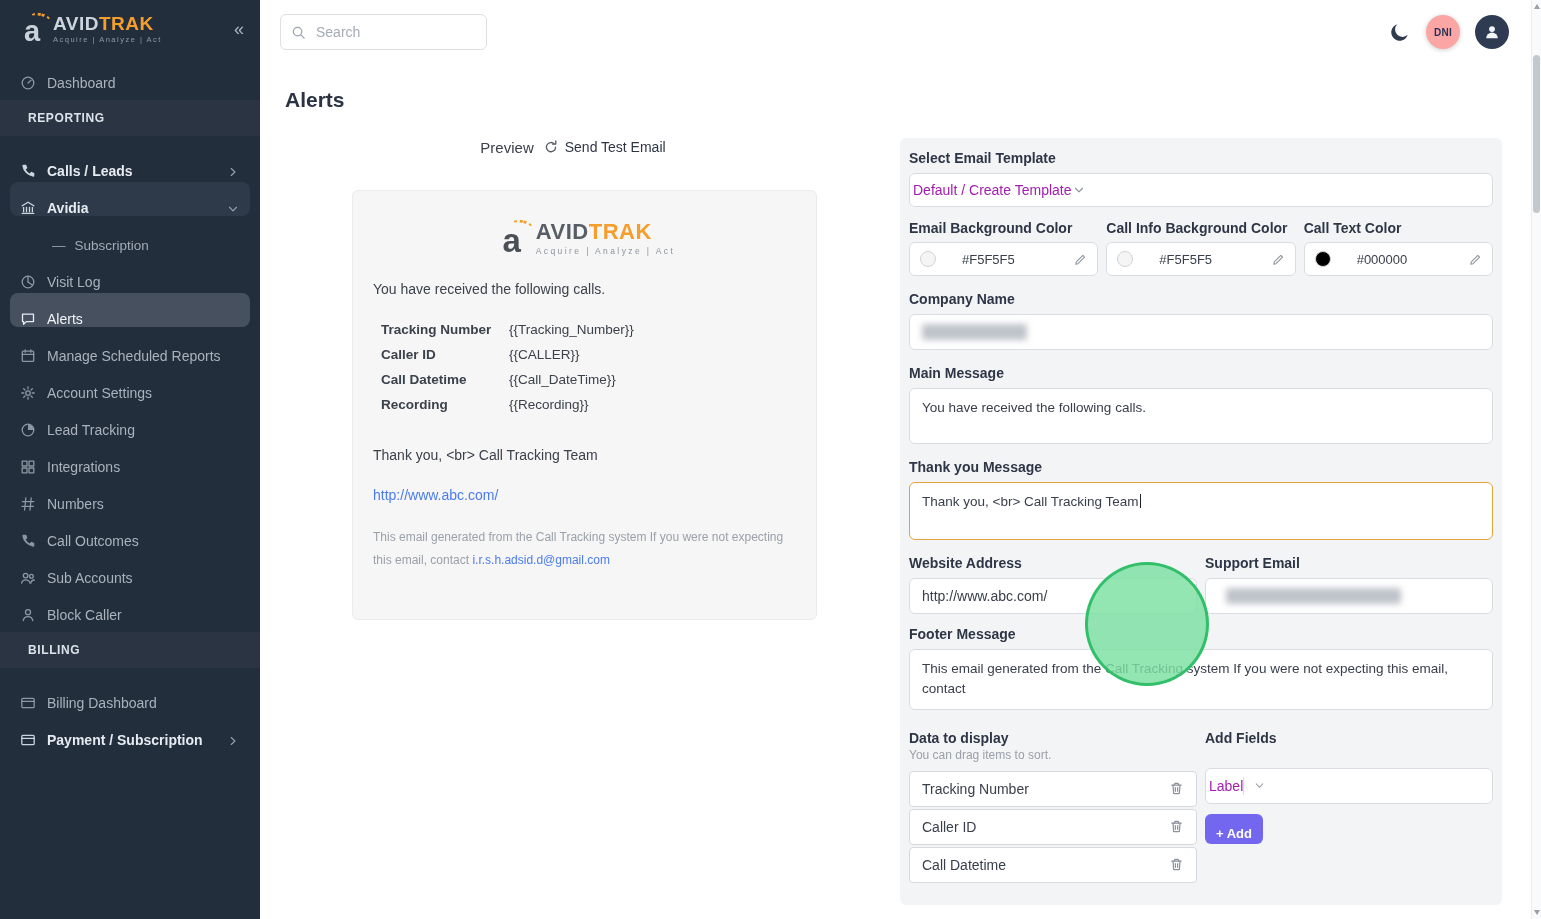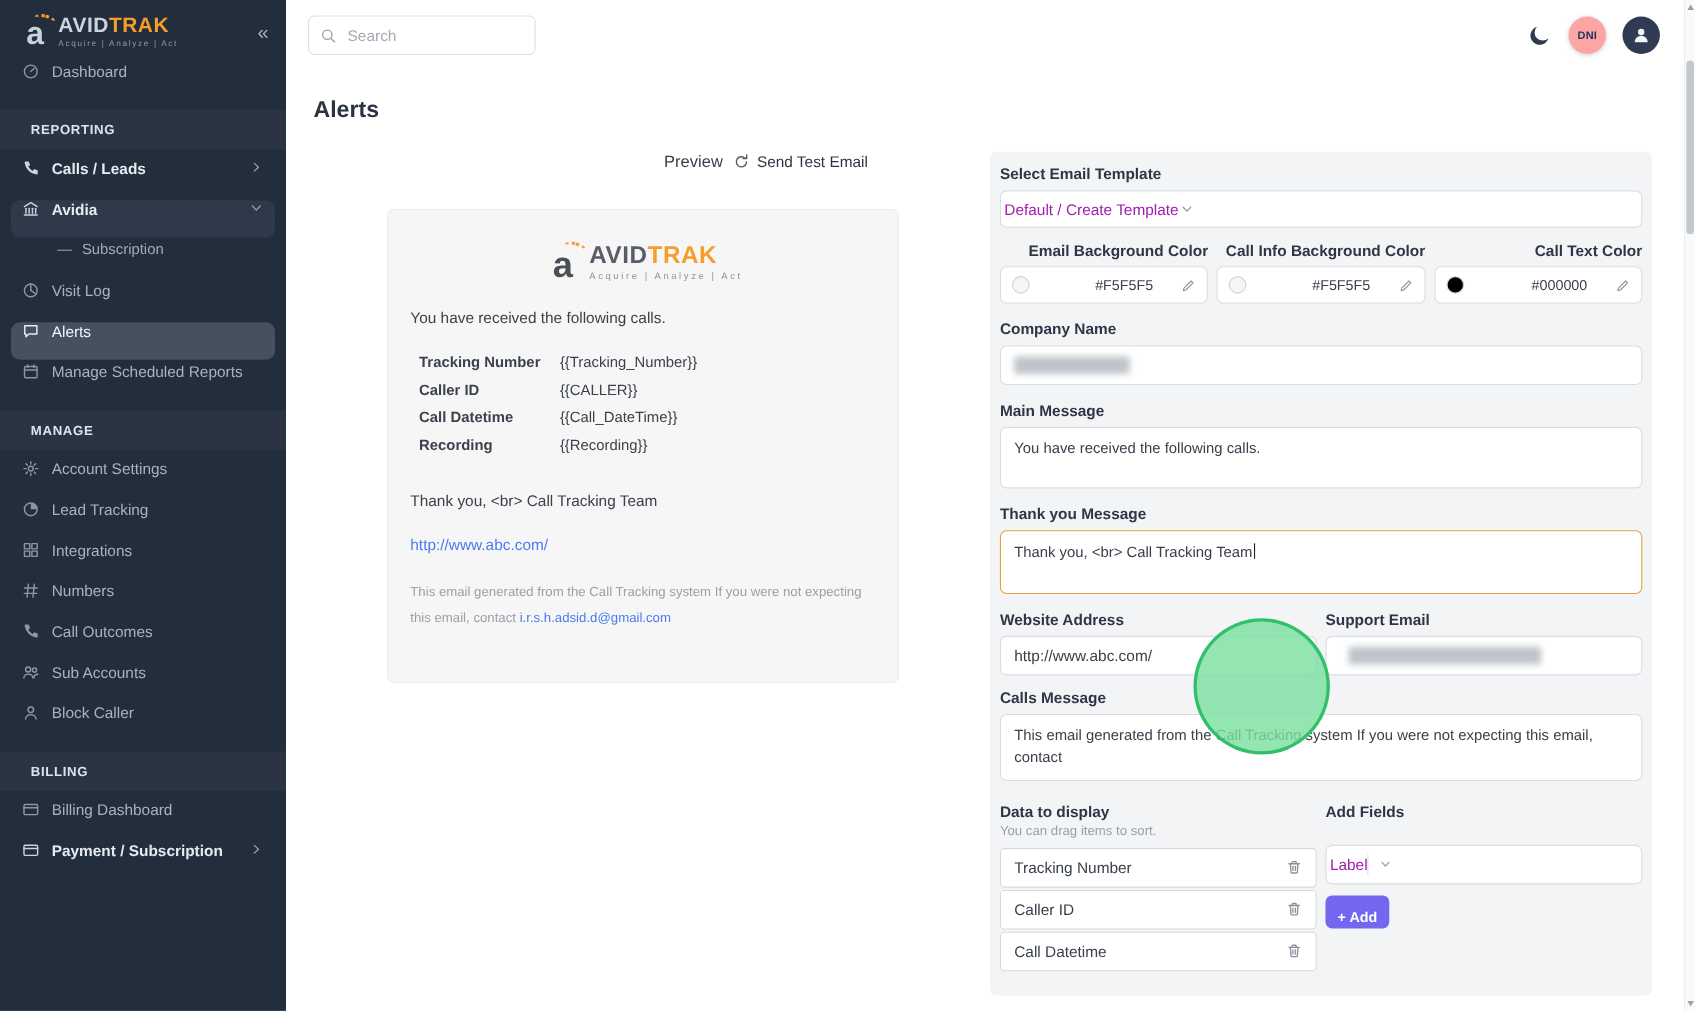--- a/index.html
+++ b/index.html
@@ -15,21 +15,21 @@
   .logo-row{display:flex;align-items:center;justify-content:space-between;padding:12px 10px 8px 16px;}
   .logo{display:flex;align-items:center;gap:5px;}
   .logo-mark{position:relative;width:32px;height:34px;display:flex;align-items:flex-end;justify-content:center;}
   .mark-a{font-weight:700;font-size:29px;line-height:1;color:#c9d1da;font-style:normal;}
   .mark-arc{position:absolute;top:1px;right:-3px;width:21px;height:12px;border-top:3px dotted var(--brand-orange);border-radius:50% 50% 0 0;transform:rotate(14deg);}
   .logo-text{font-weight:700;font-size:19px;letter-spacing:.5px;line-height:1.05;}
   .lt-avid{color:#ccd4dd;}
   .lt-trak{color:var(--brand-orange);}
   .logo-tagline{font-size:7.5px;color:#8f99a5;letter-spacing:1.5px;margin-top:2px;white-space:nowrap;}
   .collapse-btn{background:none;border:none;color:#aab3bf;font-size:18px;cursor:pointer;padding:2px 6px;font-family:inherit;}
-  .nav-item{display:flex;align-items:flex-start;gap:11px;height:34px;margin:3px 10px;padding:0 10px;border-radius:8px;color:#a9b2bd;font-size:14px;cursor:pointer;white-space:nowrap;}
+  .nav-item{display:flex;align-items:flex-end;gap:11px;height:34px;margin:3px 10px;padding:0 10px;border-radius:8px;color:#a9b2bd;font-size:14px;cursor:pointer;white-space:nowrap;}
   .nav-icon{width:16px;height:16px;display:flex;color:#8d97a3;flex:none;}
   .nav-item.bold{color:#e6ebf1;font-weight:700;}
   .nav-item.bold .nav-icon{color:#ccd4dd;}
   .nav-item.expanded{background:#2e3949;}
   .nav-item.active{background:#46505f;color:#f2f5f8;}
   .nav-item.active .nav-icon{color:#e8ecf0;}
   .nav-chevron{margin-left:auto;color:#97a0ac;display:flex;}
   .nav-section{height:36px;display:flex;align-items:center;background:#2a3443;color:#dde3ea;font-size:12px;font-weight:700;letter-spacing:.6px;padding-left:28px;margin:9px 0;}
   .nav-sub{padding-left:42px;gap:9px;color:#a2abb6;font-size:13.5px;}
   .sub-dash{color:#98a1ac;}
@@ -46,21 +46,21 @@
   .dni-badge{width:34px;height:34px;border-radius:50%;background:#fca5a5;box-shadow:0 1px 5px rgba(0,0,0,.2);display:flex;align-items:center;justify-content:center;font-size:10px;font-weight:800;color:#253457;border:none;cursor:pointer;letter-spacing:.2px;font-family:inherit;}
   .avatar-btn{width:34px;height:34px;border-radius:50%;background:#2e3b52;display:flex;align-items:center;justify-content:center;border:none;cursor:pointer;color:#f2f4f7;}
 
   
   .content{flex:1;padding-left:25px;overflow:hidden;}
   .page-title{font-size:21px;font-weight:700;color:#2b3343;margin:24px 0 0;}
   .columns{display:flex;align-items:flex-start;margin-top:26px;}
 
   
   .preview-col{width:465px;margin-left:67px;flex:none;}
-  .preview-head{display:flex;align-items:center;justify-content:flex-end;padding:0 22px 0 5px;}
+  .preview-head{display:flex;align-items:center;justify-content:center;padding:0 22px 0 5px;}
   .preview-label{display:flex;align-items:center;gap:9px;font-size:15px;color:#39404c;}
   .refresh-btn{background:none;border:none;cursor:pointer;color:#555c66;display:flex;padding:0;}
   .send-test-btn{background:none;border:none;font-size:14px;color:#2e3645;cursor:pointer;font-family:inherit;}
   .preview-card{margin-top:34px;background:#f6f6f7;border:1px solid #eaebed;border-radius:6px;padding:28px 20px 34px;}
   .card-logo{display:flex;justify-content:center;align-items:center;gap:6px;}
   .card-logo .mark-a{color:#4a5058;font-size:33px;}
   .card-logo .logo-mark{width:36px;height:38px;}
   .card-logo .logo-text{font-size:22px;}
   .card-logo .lt-avid{color:#585e66;}
   .card-logo .logo-tagline{font-size:8.5px;color:#8d939b;letter-spacing:2.4px;text-align:center;}
@@ -71,21 +71,21 @@
   .card-thanks{margin-top:30px;font-size:14px;color:#3b424b;}
   .card-link{margin-top:10px;font-size:14px;color:var(--link-blue);display:inline-block;cursor:pointer;text-decoration:none;}
   .card-footer{margin-top:22px;font-size:12px;color:#9aa0a9;line-height:1.95;max-width:420px;}
   .card-footer a{color:var(--link-blue);text-decoration:none;cursor:pointer;}
 
   
   .form-panel{width:602px;margin-left:auto;margin-right:39px;background:#f3f4f6;border-radius:6px;padding:10px 9px 20px;position:relative;flex:none;}
   .f-label{font-size:14px;font-weight:700;color:#2e3646;margin:15px 0 7px;}
   .f-label.first{margin-top:2px;}
   .select-box{height:34px;background:#fff;border:1px solid #d9dde2;border-radius:6px;display:flex;align-items:center;padding:0 3px;font-size:14px;color:#a21caf;cursor:pointer;}
-  .color-row{display:flex;gap:8px;text-align:right;}
+  .color-row{display:flex;gap:8px;}
   .color-field{flex:1;min-width:0;}
   .color-field .f-label{margin:13px 0 6px;white-space:nowrap;}
   .color-input{height:34px;background:#fff;border:1px solid #d9dde2;border-radius:6px;display:flex;align-items:center;gap:26px;padding:0 10px;cursor:pointer;}
   .swatch{width:16px;height:16px;border-radius:50%;border:1px solid #cfd4da;flex:none;}
   .hex{font-size:13px;color:#39404c;flex:1;}
   .pencil{color:#8d949d;display:flex;background:none;border:none;cursor:pointer;padding:0;}
   .text-input{height:36px;background:#fff;border:1px solid #d9dde2;border-radius:6px;display:flex;align-items:center;padding:0 12px;font-size:14px;color:#39404c;width:100%;font-family:inherit;}
   input.text-input{outline:none;}
   .blur-chip{height:16px;border-radius:2px;background:#bfc4ca;filter:blur(3px);}
   .ta{min-height:56px;background:#fff;border:1px solid #d9dde2;border-radius:6px;padding:9px 12px;font-size:13.5px;color:#39404c;line-height:1.5;cursor:text;}
@@ -204,21 +204,20 @@
             <svg class="ic" width="16" height="16" viewBox="0 0 16 16">
               <rect x="2.3" y="3.2" width="11.4" height="10.2" rx="1"></rect>
               <line x1="2.3" y1="6.4" x2="13.7" y2="6.4"></line>
               <line x1="5.2" y1="1.8" x2="5.2" y2="4.2"></line>
               <line x1="10.8" y1="1.8" x2="10.8" y2="4.2"></line>
             </svg>
           </span>
         <span>Manage Scheduled Reports</span>
       </div>
 
-      <div class="nav-section">MANAGE</div>
 
       <div class="nav-item">
         <span class="nav-icon">
             <svg class="ic" width="16" height="16" viewBox="0 0 16 16">
               <circle cx="8" cy="8" r="2.2"></circle>
               <path d="M8 1.8v2M8 12.2v2M1.8 8h2M12.2 8h2M3.6 3.6L5 5M11 11l1.4 1.4M12.4 3.6L11 5M5 11l-1.4 1.4"></path>
             </svg>
           </span>
         <span>Account Settings</span>
       </div>
@@ -484,21 +483,21 @@
               <input class="text-input" value="http://www.abc.com/" style="">
             </div>
             <div>
               <div class="f-label">Support Email</div>
               <div class="text-input">
                 <span class="blur-chip" style="width:175px;margin-left:8px;"></span>
               </div>
             </div>
           </div>
 
-          <div class="f-label" style="margin-top:12px;">Calls Message</div>
+          <div class="f-label" style="margin-top:12px;">Footer Message</div>
           <div class="ta">
             <span>This email generated from the Call Tracking system If you were not expecting this email, contact</span>
           </div>
 
           <div class="two-col">
             <div>
               <div class="f-label" style="margin-top:20px;margin-bottom:3px;">Data to display</div>
               <div class="hint">You can drag items to sort.</div>
               <div class="data-row">
                 <span>Tracking Number</span>

